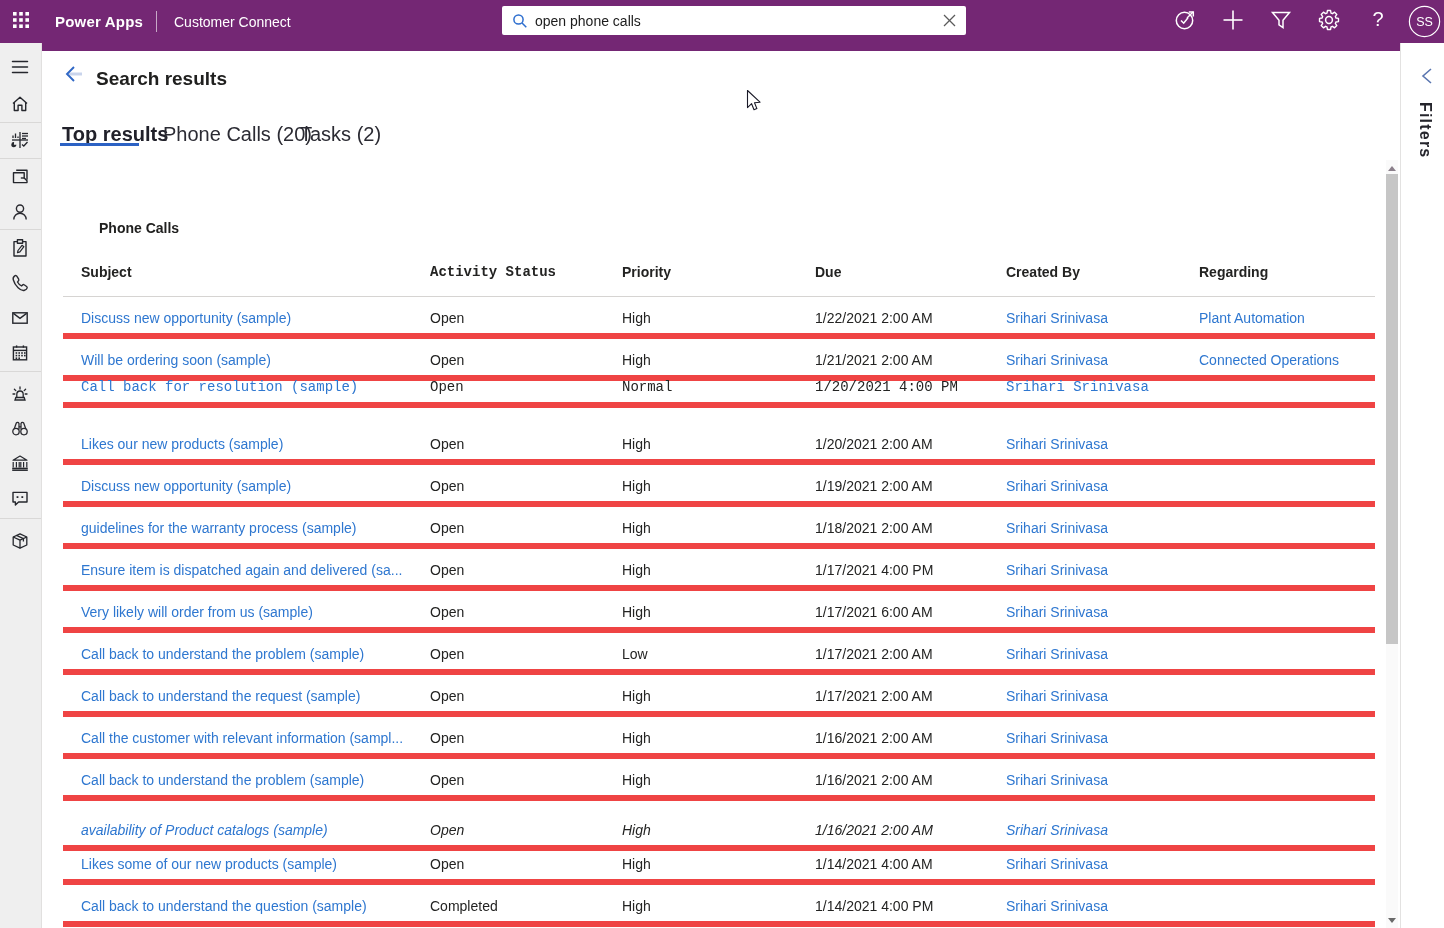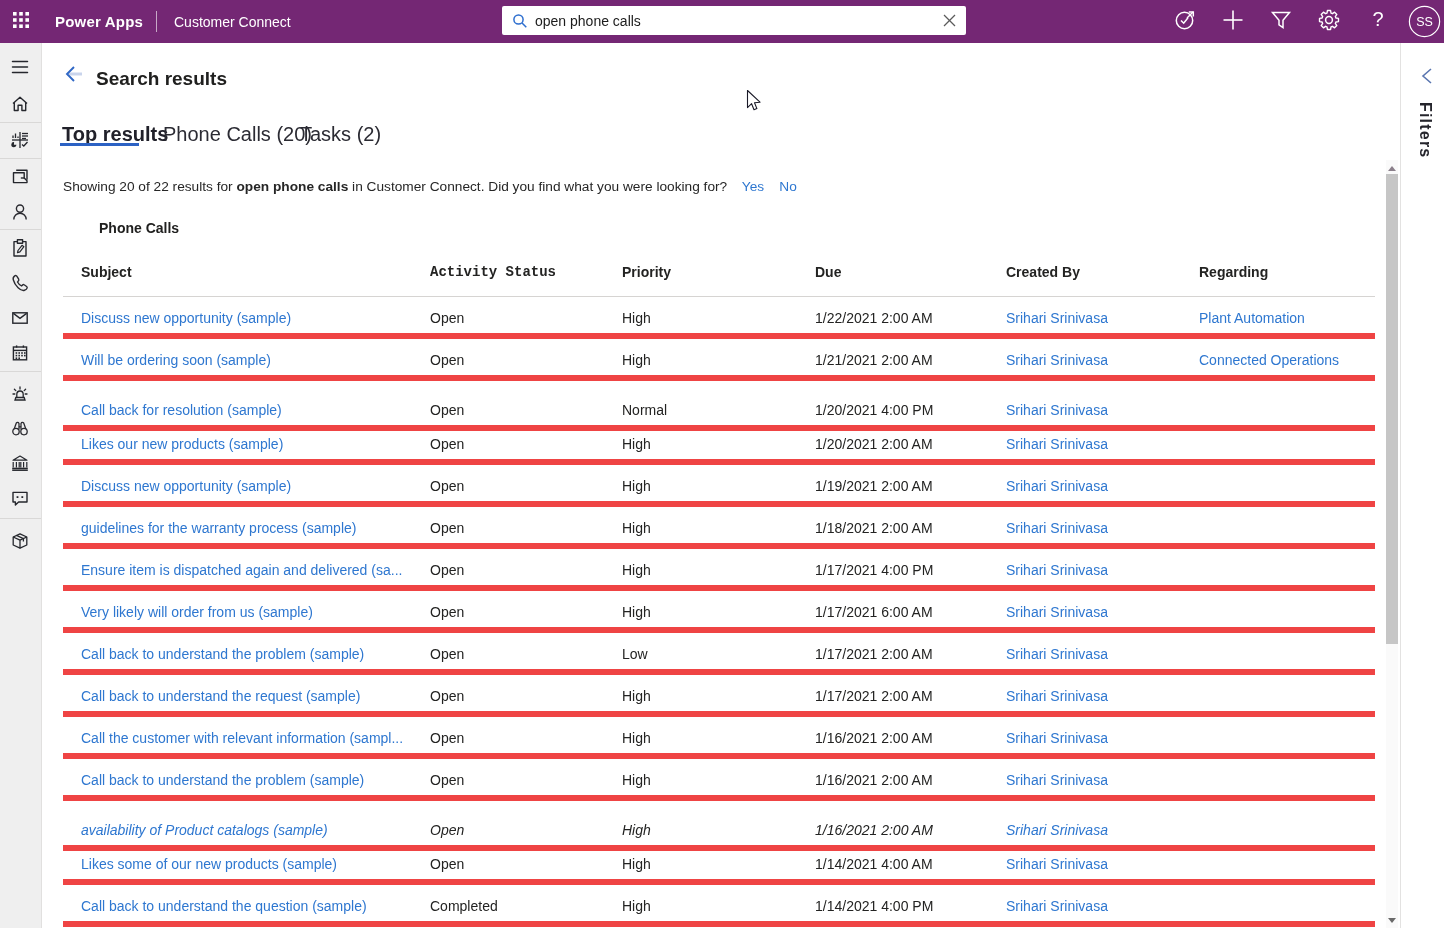--- a/index.html
+++ b/index.html
@@ -1,19 +1,19 @@
 <!DOCTYPE html>
 <html><head>
 <meta charset="utf-8">
 <style>
   * { margin:0; padding:0; box-sizing:border-box; }
   html,body { width:1444px; height:928px; overflow:hidden; background:#fff;
     font-family:"Liberation Sans", sans-serif; }
   
-  #topbar { position:absolute; left:0; top:0; width:1444px; height:43px; background:#742774; }
+  #topbar { position:absolute; left:0; top:0; width:1444px; height:51px; background:#742774; }
   #topbar .brand { position:absolute; left:55px; top:13px; color:#fff; font-size:15px; font-weight:bold; letter-spacing:0.2px; }
   #topbar .vdiv { position:absolute; left:156px; top:11px; width:1px; height:21px; background:rgba(255,255,255,0.6); }
   #topbar .appname { position:absolute; left:174px; top:14px; color:#fff; font-size:14px; }
   #searchbox { position:absolute; left:502px; top:6px; width:464px; height:29px; background:#fff; border-radius:2px; }
   #searchbox .q { position:absolute; left:33px; top:7px; font-size:14px; color:#1b1b1b; }
   .tico { position:absolute; top:8px; }
   
   #sidebar { position:absolute; left:0; top:43px; width:42px; height:885px; background:#efefef; border-right:1px solid #e1e0df; }
   .sdiv { position:absolute; left:0; width:41px; height:1px; background:#d9d8d7; }
   .sicon { position:absolute; left:11px; width:18px; height:18px; }
@@ -42,21 +42,20 @@
 <div id="mainwrap" style="position:absolute;left:0;top:0;width:1444px;height:928px;">
   <div class="title" style="left:96px;">Search results</div>
   <svg style="position:absolute;left:64px;top:65px;" width="20" height="18" viewBox="0 0 20 18">
     <line x1="3" y1="9" x2="18" y2="9" stroke="#c9d4ec" stroke-width="3"></line>
     <polyline points="10,2 3,9 10,16" fill="none" stroke="#2f67c5" stroke-width="1.9"></polyline>
   </svg>
   <div class="tab sel" style="left:62px;">Top results</div>
   <div class="tab" style="left:163px;">Phone Calls (20)</div>
   <div class="tab" style="left:300px;">Tasks (2)</div>
   <div id="tabline"></div>
-  <div class="showing">Showing 20 of 22 results for <b>open phone calls</b> in Customer Connect. Did you find what you were looking for?&nbsp;&nbsp;<a class="link" href="#" style="margin-left:7px;">Yes</a>&nbsp;&nbsp;&nbsp;&nbsp;<a class="link" href="#">No</a></div>
   <div class="sechead">Phone Calls</div>
   <div class="th" style="left:81px;">Subject</div>
   <div class="th" style="left:430px;font-family:Liberation Mono, monospace;">Activity Status</div>
   <div class="th" style="left:622px;">Priority</div>
   <div class="th" style="left:815px;">Due</div>
   <div class="th" style="left:1006px;">Created By</div>
   <div class="th" style="left:1199px;">Regarding</div>
   <div id="thline"></div>
   <div class="row" style="top:297px;">
     <span class="c c1 link">Discuss new opportunity (sample)</span>
@@ -67,21 +66,21 @@
     <span class="c c6 link">Plant Automation</span>
   </div>
   <div class="row" style="top:339px;">
     <span class="c c1 link">Will be ordering soon (sample)</span>
     <span class="c c2">Open</span>
     <span class="c c3">High</span>
     <span class="c c4">1/21/2021 2:00 AM</span>
     <span class="c c5 link">Srihari Srinivasa</span>
     <span class="c c6 link">Connected Operations</span>
   </div>
-  <div class="row" style="top:389px;">
+  <div class="row" style="top:366px;font-family:Liberation Mono, monospace;">
     <span class="c c1 link">Call back for resolution (sample)</span>
     <span class="c c2">Open</span>
     <span class="c c3">Normal</span>
     <span class="c c4">1/20/2021 4:00 PM</span>
     <span class="c c5 link">Srihari Srinivasa</span>
 
   </div>
   <div class="row" style="top:423px;">
     <span class="c c1 link">Likes our new products (sample)</span>
     <span class="c c2">Open</span>

